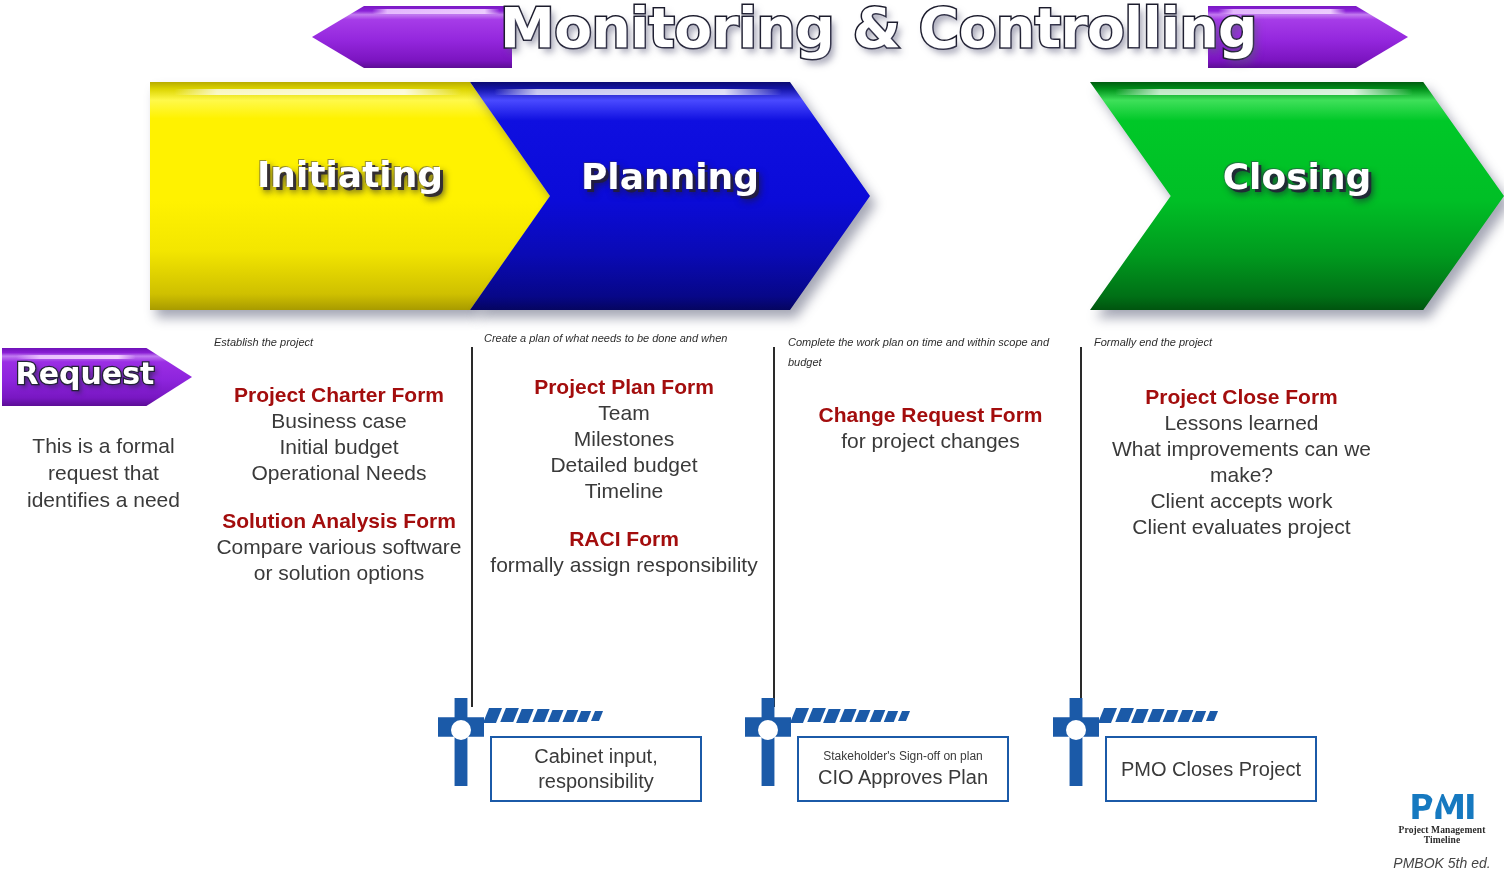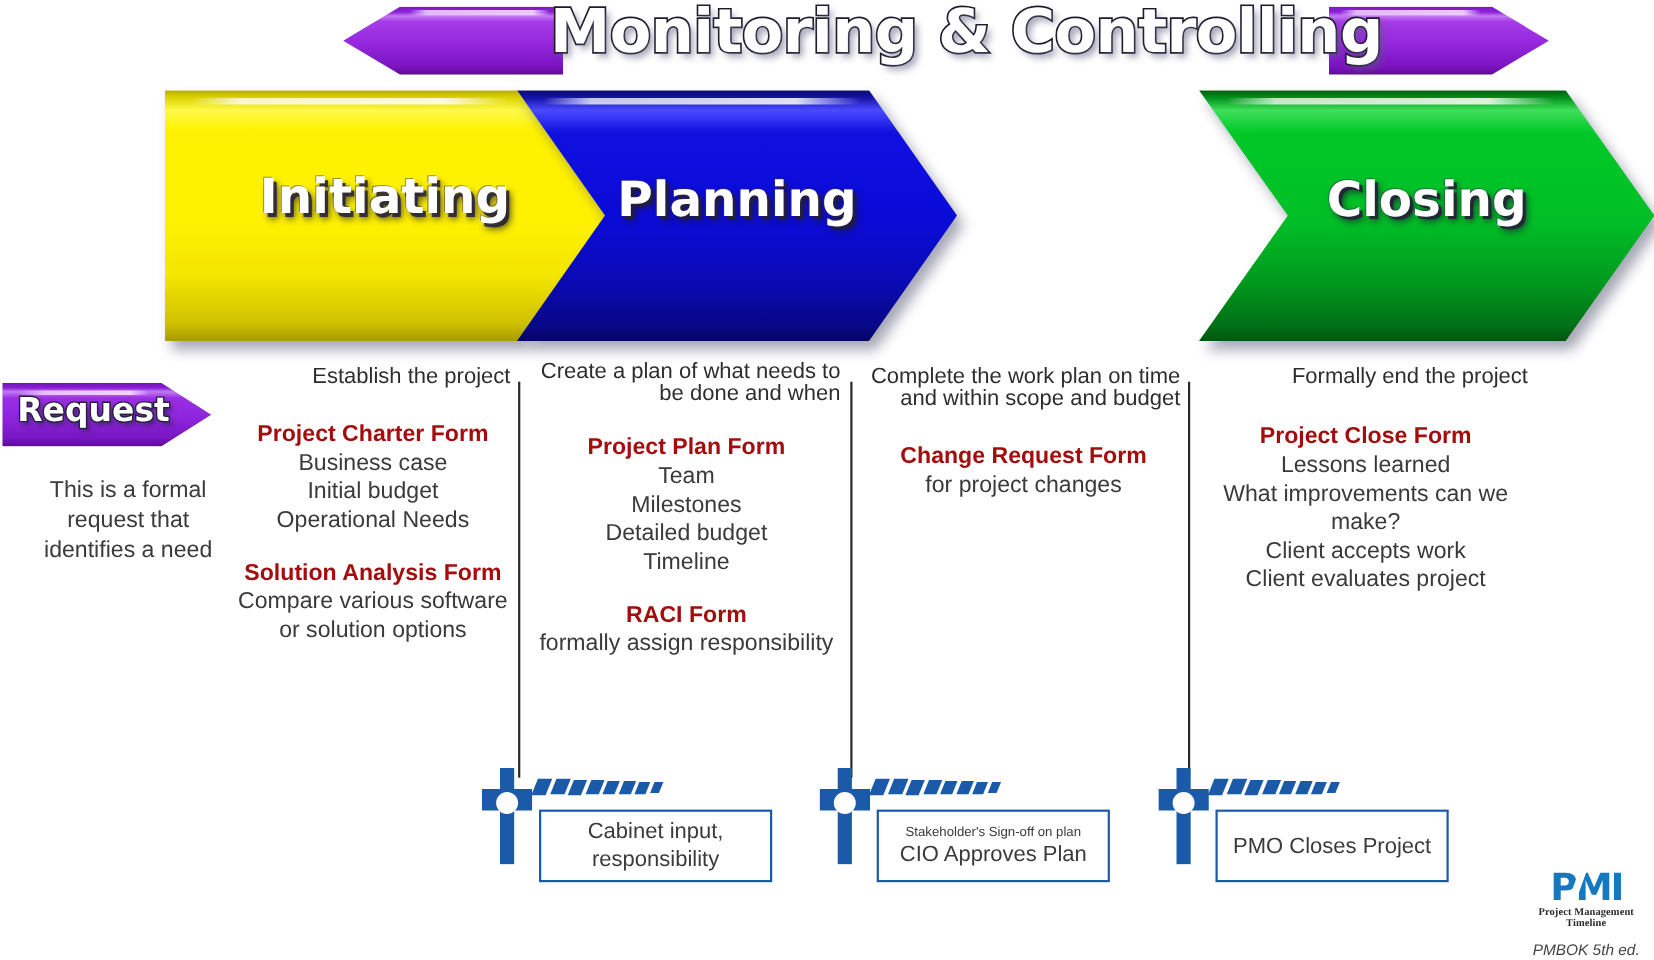--- a/index.html
+++ b/index.html
@@ -56,21 +56,21 @@
     position: absolute; top: 0; height: 228px;
     filter: drop-shadow(6px 8px 6px rgba(55,60,90,0.45));
   }
   .phase-body {
     position: absolute; inset: 0;
   }
   .phase-label {
     position: absolute; top: 74px; left: 0; width: 100%;
     text-align: center;
     font-family: "DejaVu Sans", sans-serif;
-    font-size: 44px; font-weight: bold;
+    font-size: 36px; font-weight: bold;
     color: #ffffff;
     text-shadow:
       3px 3px 0 rgba(35,30,55,0.85),
       4px 5px 7px rgba(30,25,50,0.75),
       -1px -1px 0 rgba(60,55,85,0.5);
     white-space: nowrap;
   }
   
   #phase-0 { left: 150px;  width: 400px; }
   #phase-0 .phase-body { clip-path: polygon(0% 0%, 80% 0%, 100% 50%, 80% 100%, 0% 100%); }
@@ -120,39 +120,39 @@
     text-align: center;
     font-family: "DejaVu Sans", sans-serif;
     font-size: 30px; font-weight: bold;
     color: #ffffff;
     -webkit-text-stroke: 2.5px #242436;
     paint-order: stroke fill;
     text-shadow: 3px 3px 5px rgba(40,35,65,0.7);
     white-space: nowrap;
   }
   #request-desc {
-    position: absolute; left: 19px; top: 432px; width: 195px;
+    position: absolute; left: 6px; top: 432px; width: 195px;
     text-align: center;
     font-size: 21px; line-height: 27px; color: #3a3a3a;
   }
 
   
   .divider {
     position: absolute; width: 2px;
     background: #2a2a2a;
   }
   #divider-1 { left: 471px; top: 347px; height: 360px; }
   #divider-2 { left: 773px; top: 347px; height: 360px; }
   #divider-3 { left: 1080px; top: 347px; height: 360px; }
 
   
   .col { position: absolute; }
   .col-caption {
-    font-size: 20px; line-height: 20px;
-    color: #2d2d2d; text-align: right;
+    font-style: italic; font-size: 11px; line-height: 20px;
+    color: #2d2d2d; text-align: left;
   }
   .form-title {
     font-size: 21px; font-weight: bold; color: #a30d0d;
     text-align: center; line-height: 26px;
   }
   .form-lines {
     font-size: 21px; color: #3a3a3a; text-align: center; line-height: 26px;
   }
   .blockgap { height: 22px; }
 

